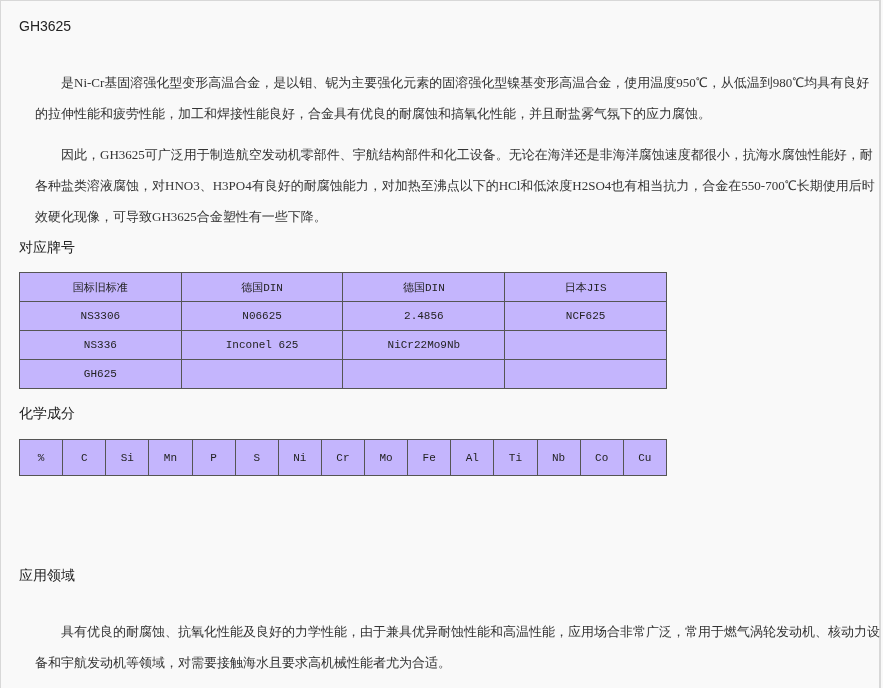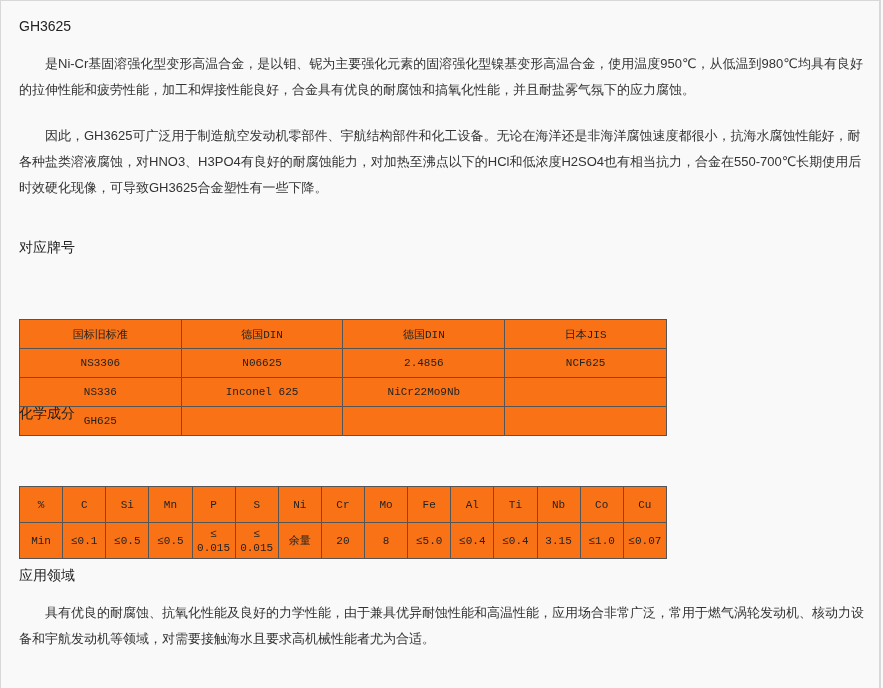--- a/index.html
+++ b/index.html
@@ -16,30 +16,30 @@
       border-left: 1px solid #d8d8d8;
       border-right: 2px solid #d8d8d8;
       box-sizing: border-box;
     }
     .content { position: absolute; left: 19px; top: 0; width: 845px; }
     h2 {
       margin: 0; font-size: 14px; font-weight: normal; color: #222;
       position: absolute; left: 0;
     }
     p {
-      margin: 0; font-size: 13px; line-height: 26px; color: #333;
+      margin: 16px; font-size: 13px; line-height: 31px; color: #333;
       position: absolute; left: 0; width: 845px;
       text-indent: 26px;
+      font-family: Liberation Serif, serif;
     }
     table {
       border-collapse: collapse; position: absolute; left: 0;
       font-family: "Liberation Mono", "DejaVu Sans Mono", monospace;
       font-size: 11px; color: #222;
-      background: #f97316;
-      margin-top: 47px;
+      background: #c4b5fd;
     }
     td {
       border: 1px solid #555; text-align: center; vertical-align: middle;
       padding: 0;
     }
     .t1 td { height: 28px; }
     .t2 td { height: 35px; line-height: 14px; }
   </style>
 </head>
 <body>
@@ -104,36 +104,19 @@
       <td style="width:42px">Ni</td>
       <td style="width:42px">Cr</td>
       <td style="width:42px">Mo</td>
       <td style="width:42px">Fe</td>
       <td style="width:42px">Al</td>
       <td style="width:42px">Ti</td>
       <td style="width:42px">Nb</td>
       <td style="width:42px">Co</td>
       <td style="width:42px">Cu</td>
     </tr>
-    <tr>
-      <td>Min</td>
-      <td>≤0.1</td>
-      <td>≤0.5</td>
-      <td>≤0.5</td>
-      <td>≤ 0.015</td>
-      <td>≤ 0.015</td>
-      <td>余量</td>
-      <td>20</td>
-      <td>8</td>
-      <td>≤5.0</td>
-      <td>≤0.4</td>
-      <td>≤0.4</td>
-      <td>3.15</td>
-      <td>≤1.0</td>
-      <td>≤0.07</td>
-    </tr>
   </tbody>
     </table>
 
   <h2 style="top:567px;">应用领域</h2>
 
   <p style="top:600px;">具有优良的耐腐蚀、抗氧化性能及良好的力学性能，由于兼具优异耐蚀性能和高温性能，应用场合非常广泛，常用于燃气涡轮发动机、核动力设备和宇航发动机等领域，对需要接触海水且要求高机械性能者尤为合适。</p>
 </div>
 
 </body></html>

